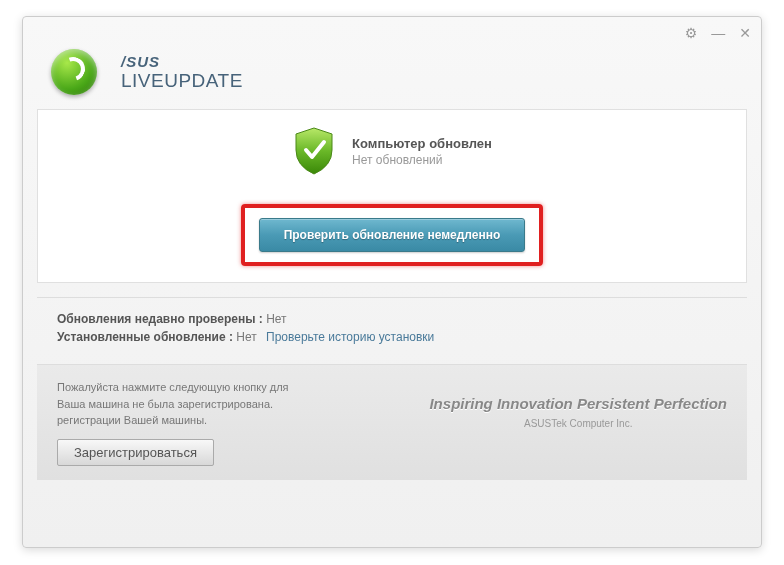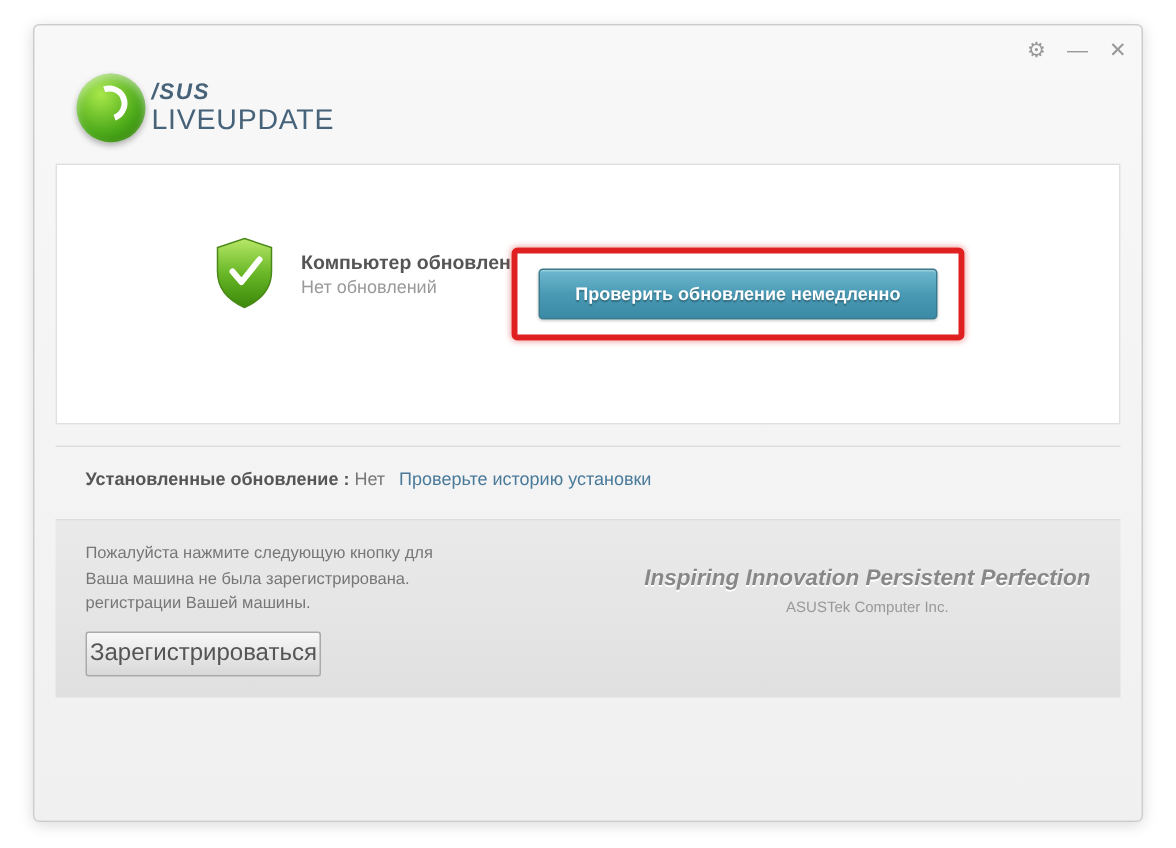--- a/index.html
+++ b/index.html
@@ -8,38 +8,38 @@
   position: absolute; top: 16px; left: 22px; width: 740px; height: 532px;
   background: linear-gradient(to bottom, #f8f8f8 0%, #f0f0f0 100%);
   border: 1px solid #ccc; border-radius: 4px;
   box-shadow: 0 2px 10px rgba(0,0,0,0.15);
 }
 .titlebar {
   height: 32px; display: flex; justify-content: flex-end; align-items: center;
   padding: 0 10px; gap: 14px;
 }
 .tb-icon { color: #999; font-size: 14px; cursor: pointer; }
-.header { padding: 0 28px 14px 28px; display: flex; align-items: center; gap: 4px; }
+.header { padding: 0 28px 14px 28px; display: flex; align-items: center; gap: 24px; }
 .logo-badge {
   width: 46px; height: 46px;
   background: radial-gradient(circle at 35% 30%, #a8e84a, #4aa818 60%, #2a7008);
   border-radius: 50%; position: relative;
   box-shadow: 0 2px 4px rgba(0,0,0,0.3), inset 0 3px 6px rgba(255,255,255,0.5);
 }
 .logo-arrow {
   position: absolute; top: 8px; left: 10px; width: 24px; height: 24px;
   border: 4px solid #fff; border-left-color: transparent; border-bottom-color: transparent;
   border-radius: 50%; transform: rotate(25deg);
 }
 .logo-text .t1 { font-size: 15px; font-weight: bold; color: #47637a; font-style: italic; letter-spacing: 1px; }
 .logo-text .t2 { font-size: 19px; font-weight: normal; color: #47637a; letter-spacing: 0.5px; }
 .logo-text .t2 b { font-weight: normal; color: #47637a; }
 .main {
   margin: 0 14px; background: #fff; border: 1px solid #e0e0e0; height: 174px;
-  display: flex; flex-direction: row; align-items: center; justify-content: center;
+  display: flex; flex-direction: column; align-items: center; justify-content: center;
 }
 .status-row { display: flex; align-items: center; gap: 16px; margin-bottom: 28px; }
 .shield {
   width: 44px; height: 50px; position: relative;
 }
 .shield svg { width: 100%; height: 100%; }
 .status-text .line1 { font-size: 13px; font-weight: bold; color: #555; }
 .status-text .line2 { font-size: 12px; color: #999; margin-top: 2px; }
 .highlight-box {
   border: 4px solid #e02020; border-radius: 4px; padding: 10px 14px;
@@ -59,22 +59,22 @@
 .info-row a { color: #4a7a9a; cursor: pointer; margin-left: 6px; }
 .footer {
   margin: 6px 14px 0 14px; padding: 14px 20px 14px 20px;
   border-top: 1px solid #ddd;
   background: linear-gradient(to bottom, #eaeaea, #e0e0e0);
   display: flex; justify-content: space-between; align-items: flex-start;
 }
 .footer-left { font-size: 11px; color: #777; line-height: 1.5; }
 .register-btn {
   margin-top: 10px; background: linear-gradient(to bottom, #f8f8f8, #d8d8d8);
-  border: 1px solid #aaa; border-radius: 2px; padding: 5px 2px;
-  font-size: 16px; color: #555; cursor: pointer;
+  border: 1px solid #aaa; border-radius: 2px; padding: 5px 16px;
+  font-size: 13px; color: #555; cursor: pointer;
 }
 .footer-right { text-align: center; padding-top: 16px; }
 .slogan { font-size: 15px; font-weight: bold; font-style: italic; color: #888; margin-bottom: 6px; text-shadow: 0 1px 0 #fff; }
 .company { font-size: 10px; color: #999; font-weight: normal; }
 </style>
 </head>
 <body>
 
 <div class="window">
   <div class="titlebar">
@@ -113,20 +113,24 @@
         <div class="line2">Нет обновлений</div>
       </div>
     </div>
     <div class="highlight-box">
       <button class="check-btn">Проверить обновление немедленно</button>
     </div>
   </div>
 
   <div class="info-block">
     <div class="info-row">
+      <b>Обновления недавно проверены :</b>
+      <span class="val">Нет</span>
+    </div>
+    <div class="info-row">
       <b>Установленные обновление :</b>
       <span class="val">Нет</span>
       <a>Проверьте историю установки</a>
     </div>
   </div>
 
   <div class="footer">
     <div class="footer-left">
       <div>Пожалуйста нажмите следующую кнопку для</div>
       <div>Ваша машина не была зарегистрирована.</div>

